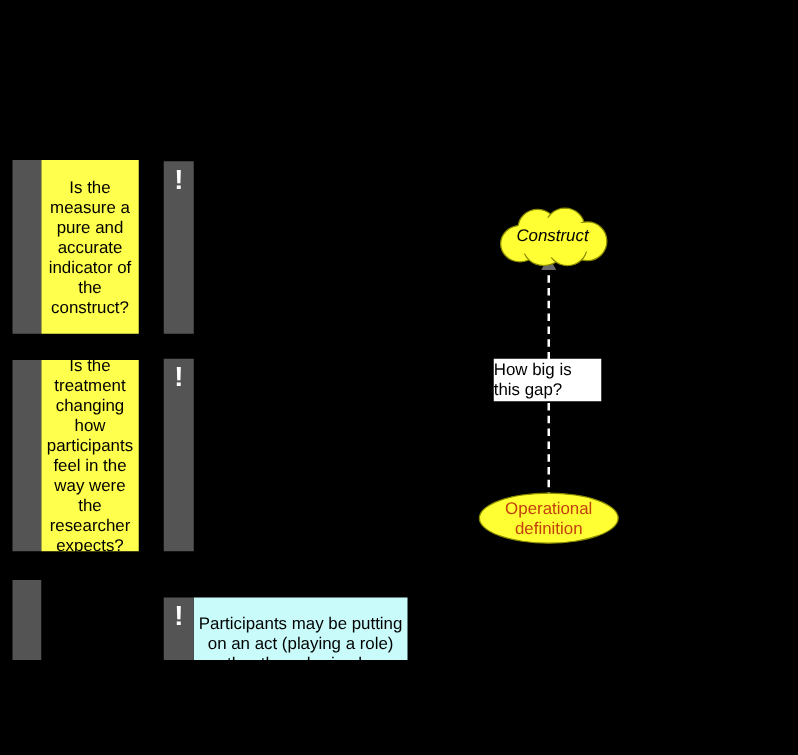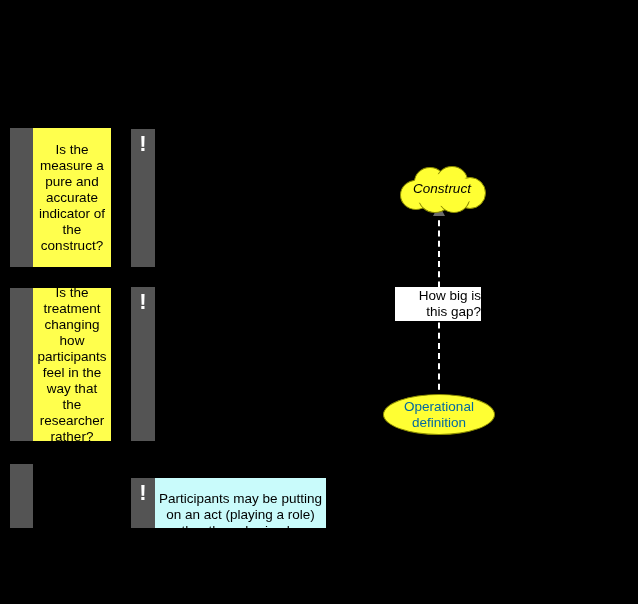--- a/index.html
+++ b/index.html
@@ -80,21 +80,21 @@
   }
   .ellipse {
     position: absolute;
     background: #ffff33;
     border: 1px solid #8a8a00;
     border-radius: 50%;
     display: flex;
     align-items: center;
     justify-content: center;
     text-align: center;
-    color: #0369a1;
+    color: #c2410c;
     font-size: 13.5px;
     line-height: 16px;
     box-sizing: border-box;
   }
   .dashline {
     position: absolute;
     width: 0;
     border-left: 2px dashed #ffffff;
   }
   .arrowhead {
@@ -104,21 +104,21 @@
     border-left: 6px solid transparent;
     border-right: 6px solid transparent;
     border-bottom: 11px solid #6b6b6b;
   }
   .gaplabel {
     position: absolute;
     background: #ffffff;
     color: #000000;
     font-size: 13.5px;
     line-height: 16px;
-    text-align: right;
+    text-align: left;
     display: flex;
     align-items: center;
     justify-content: center;
     box-sizing: border-box;
     z-index: 6;
   }
 </style>
 </head>
 <body>
 
@@ -134,21 +134,21 @@
   <div class="callout" style="left:131px; top:129px; width:195px; height:138px;">
     <div class="strip" style="width:24px;">
       <div class="bang">!</div>
     </div>
   </div>
 
   <div class="callout" style="left:10px; top:288px; width:101px; height:153px;">
     <div class="strip" style="width:23px;">
       <div class="bang"></div>
     </div>
-    <div class="body fill-yellow">Is the treatment changing how participants feel in the way that the researcher rather?</div>
+    <div class="body fill-yellow">Is the treatment changing how participants feel in the way were the researcher expects?</div>
   </div>
 
   <div class="callout" style="left:131px; top:287px; width:195px; height:154px;">
     <div class="strip" style="width:24px;">
       <div class="bang">!</div>
     </div>
   </div>
 
   <div class="callout" style="left:10px; top:464px; width:101px; height:139px;">
     <div class="strip" style="width:23px;">

